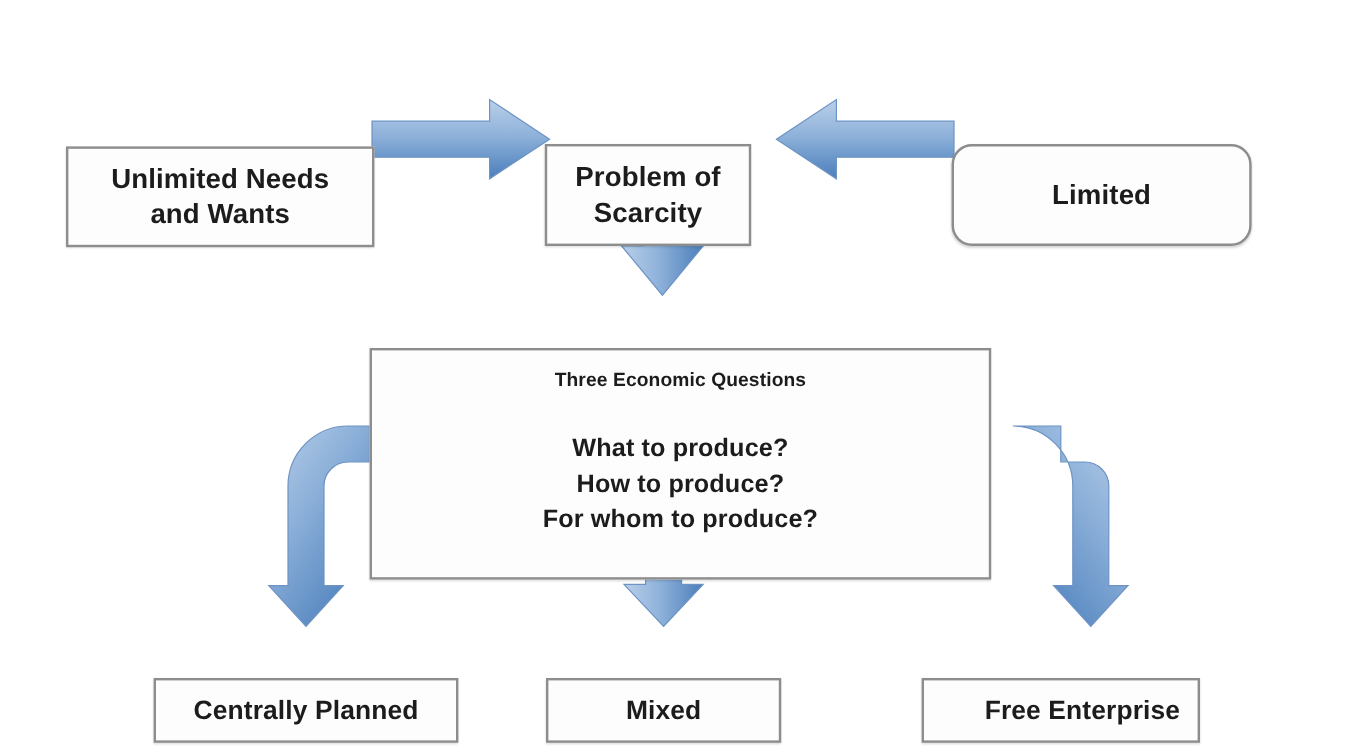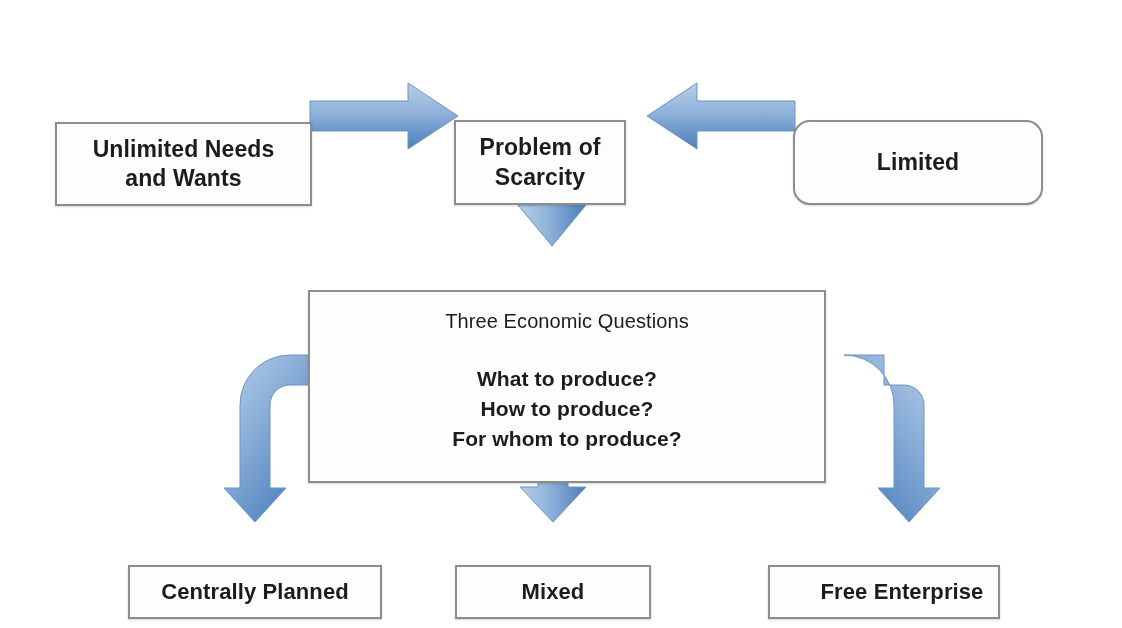--- a/index.html
+++ b/index.html
@@ -46,22 +46,22 @@
   .node.top-left   { left: 55px;  top: 75px;  width: 257px; height: 84px; font-size: 23px; }
   .node.top-center { left: 454px; top: 73px;  width: 172px; height: 85px; font-size: 23px; }
   .node.top-right  { left: 793px; top: 73px;  width: 250px; height: 85px; font-size: 23px; border-radius: 17px; }
 
   .node.center {
     left: 308px; top: 243px; width: 518px; height: 193px;
     justify-content: flex-start;
     padding-top: 16px;
   }
   .node.center .heading {
-    font-size: 20px;
-    font-weight: normal;
+    font-size: 16px;
+    font-weight: bold;
     line-height: 1.3;
     margin-bottom: 30px;
   }
   .node.center .qlist .line {
     font-size: 21px;
     line-height: 1.42;
   }
 
   .node.bot-left   { left: 128px; top: 518px; width: 254px; height: 54px; font-size: 22px; }
   .node.bot-center { left: 455px; top: 518px; width: 196px; height: 54px; font-size: 22px; }

